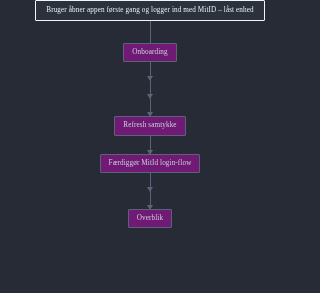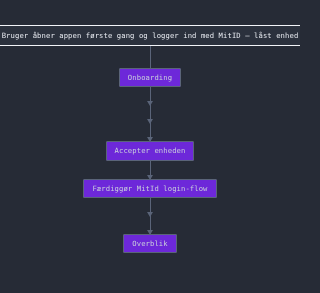--- a/index.html
+++ b/index.html
@@ -15,26 +15,26 @@
   }
 
   #flow-root {
     position: relative;
     width: 300px;
     height: 293px;
     box-sizing: border-box;
     display: flex;
     flex-direction: column;
     align-items: center;
-    padding-top: 25px;
+    font-family: Liberation Serif, serif;
   }
 
   .node {
     box-sizing: border-box;
-    background: #6d28d9;
+    background: #701a75;
     border: 1px solid #5a6479;
     color: #c9cfdb;
     font-size: 7.2px;
     line-height: 1;
     letter-spacing: 0.1px;
     white-space: nowrap;
     display: flex;
     align-items: center;
     justify-content: center;
     padding: 5px 8px;
@@ -83,21 +83,21 @@
   <div class="node">Onboarding</div>
 
   <div class="connector short"></div>
 
 
   <div class="connector short"></div>
 
 
   <div class="connector short"></div>
 
-  <div class="node">Accepter enheden</div>
+  <div class="node">Refresh samtykke</div>
 
   <div class="connector short"></div>
 
   <div class="node">Færdiggør MitId login-flow</div>
 
   <div class="connector short"></div>
 
 
   <div class="connector short"></div>
 

